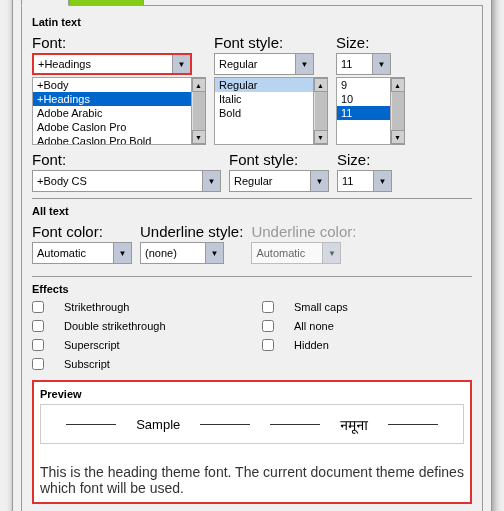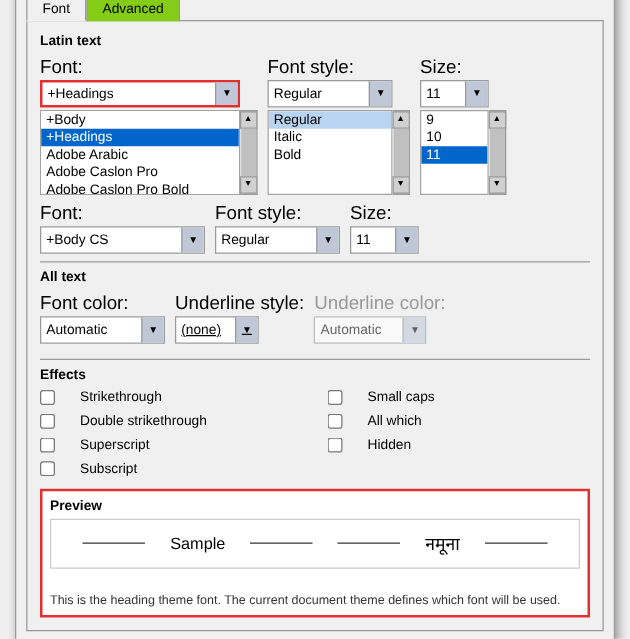--- a/index.html
+++ b/index.html
@@ -228,21 +228,21 @@
       gap: 20px;
       min-height: 40px;
     }
     .preview-line {
       display: inline-block;
       width: 50px;
       border-bottom: 1px solid #333;
       vertical-align: middle;
     }
     .preview-text {
-      font-size: 10px;
+      font-size: 14px;
       color: #333;
       margin-top: 20px;
     }
 
     .all-text-row {
       display: flex;
       gap: 8px;
       align-items: flex-end;
       margin-bottom: 12px;
     }
@@ -346,21 +346,21 @@
             <div class="vscrollbar-thumb"></div>
             <div class="vscrollbar-down">▼</div>
           </div>
         </div>
       </div>
     </div>
 
     <div class="row" style="align-items:flex-end; margin-top:4px;">
       <div class="field-group">
         <div class="field-label">Font:</div>
-        <div class="dropdown" style="width:132px;justify-content:flex-end;">
+        <div class="dropdown" style="width:189px;justify-content:flex-end;">
           <span class="dropdown-text">+Body CS</span>
           <span class="dropdown-arrow">▼</span>
         </div>
       </div>
       <div class="field-group">
         <div class="field-label">Font style:</div>
         <div class="dropdown" style="width:100px;">
           <span class="dropdown-text">Regular</span>
           <span class="dropdown-arrow">▼</span>
         </div>
@@ -380,21 +380,21 @@
     <div class="all-text-row">
       <div class="field-group">
         <div class="field-label">Font color:</div>
         <div class="dropdown" style="width:100px;">
           <span class="dropdown-text">Automatic</span>
           <span class="dropdown-arrow">▼</span>
         </div>
       </div>
       <div class="field-group">
         <div class="field-label">Underline style:</div>
-        <div class="dropdown" style="width:67px;text-decoration:underline;">
+        <div class="dropdown" style="width:84px;">
           <span class="dropdown-text">(none)</span>
           <span class="dropdown-arrow">▼</span>
         </div>
       </div>
       <div class="field-group">
         <div class="field-label" style="color:#999;">Underline color:</div>
         <div class="dropdown" style="width:90px; opacity:0.6;">
           <span class="dropdown-text">Automatic</span>
           <span class="dropdown-arrow">▼</span>
         </div>
@@ -412,21 +412,21 @@
       <div class="checkbox-row">
         <input type="checkbox" style="">
         <span>Small caps</span>
       </div>
       <div class="checkbox-row">
         <input type="checkbox" style="">
         <span>Double strikethrough</span>
       </div>
       <div class="checkbox-row">
         <input type="checkbox" style="">
-        <span>All which</span>
+        <span>All none</span>
       </div>
       <div class="checkbox-row">
         <input type="checkbox" style="">
         <span>Superscript</span>
       </div>
       <div class="checkbox-row">
         <input type="checkbox" style="">
         <span>Hidden</span>
       </div>
       <div class="checkbox-row">

